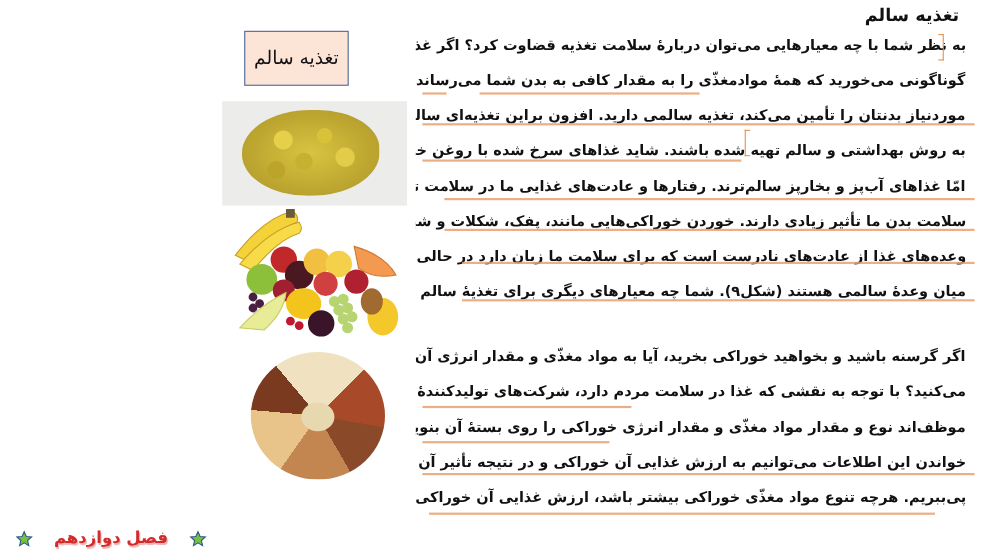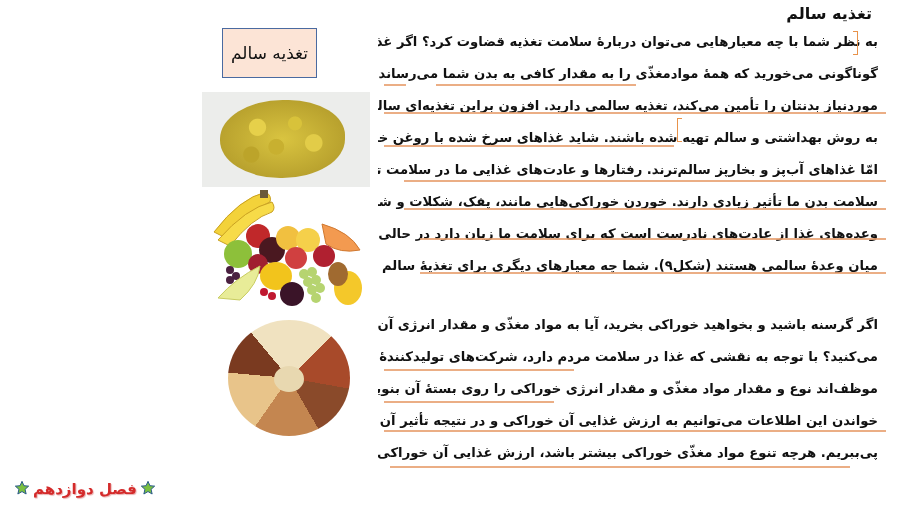--- a/index.html
+++ b/index.html
@@ -153,22 +153,22 @@
       color: #2a8ad0;
       font-size: 9.6px;
       font-weight: bold;
       line-height: 13px;
     }
     .chapter {
       position: absolute;
       left: 14px;
       top: 480px;
       display: flex;
-      align-items: flex-start;
-      gap: 3px;
+      align-items: flex-end;
+      gap: 19px;
     }
     .chapter-text {
       font-size: 15px;
       font-weight: bold;
       color: #d42a2a;
       direction: rtl;
       text-shadow: 1px 1px 1px #e8b0b0;
     }
     .star {
       width: 16px;

